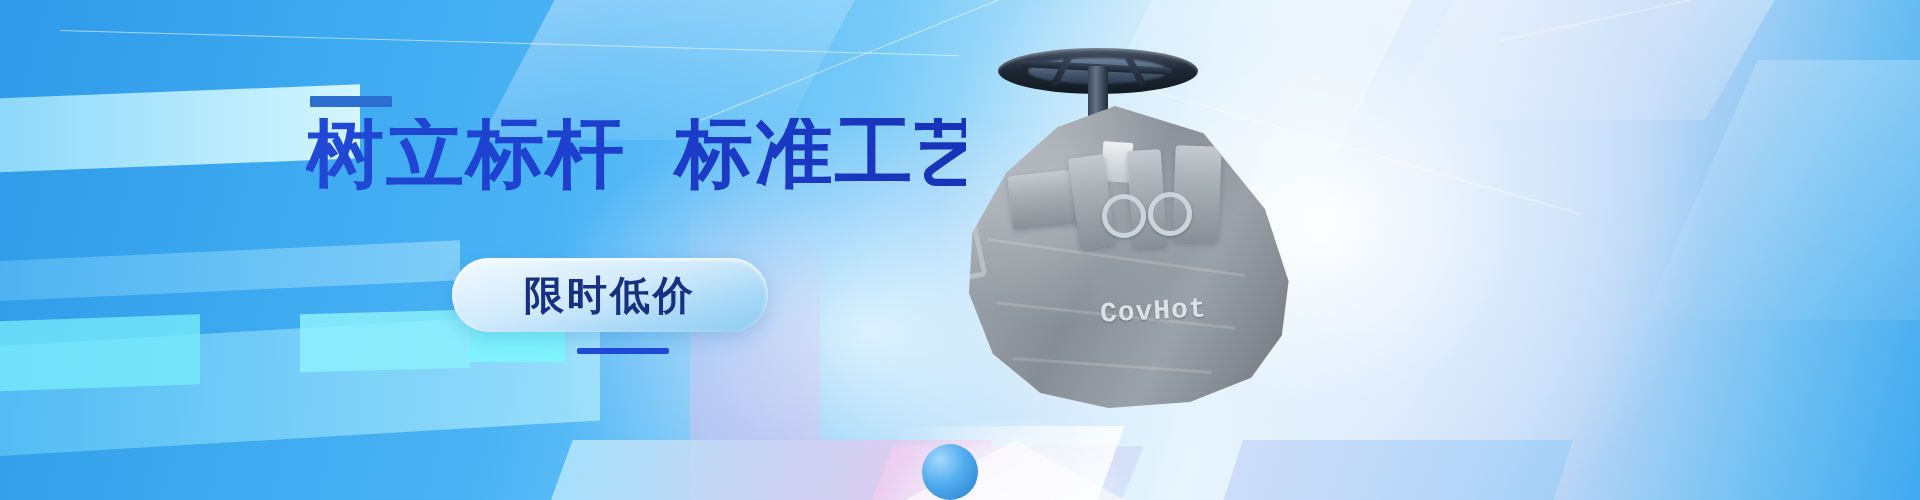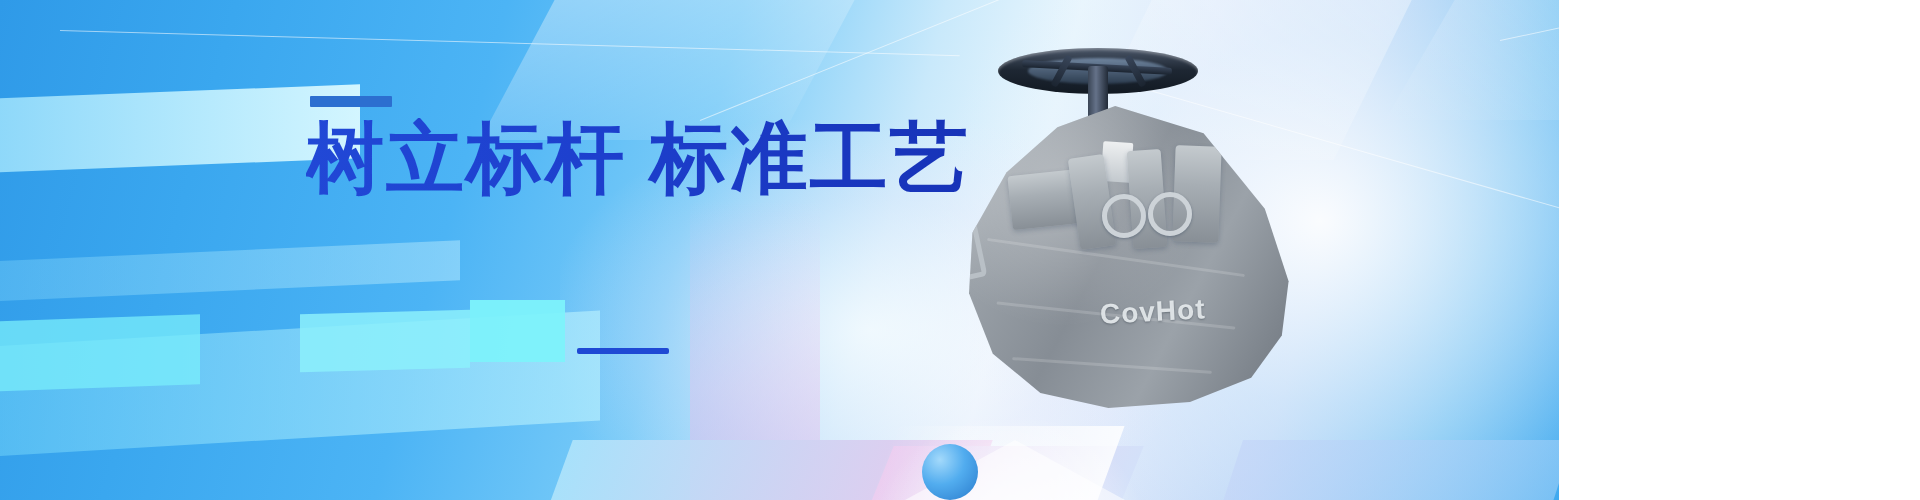--- a/index.html
+++ b/index.html
@@ -2,24 +2,24 @@
 <html><head>
 <meta charset="utf-8">
 <style>
   html, body {
     margin: 0;
     padding: 0;
     background: #ffffff;
   }
   .banner {
     position: relative;
-    width: 1559px;
+    width: 1920px;
     height: 500px;
     overflow: hidden;
-    font-family: Liberation Sans, sans-serif;
+    font-family: Liberation Mono, monospace;
     background: linear-gradient(105deg,
         #2f9ae8 0%,
         #3aa7ef 14%,
         #4cb4f5 30%,
         #79cbf8 44%,
         #c9e9fb 56%,
         #eaf6fd 64%,
         #dfe9fb 72%,
         #bcd6f6 82%,
         #6fc0f2 92%,
@@ -381,20 +381,23 @@
     <div class="sphere"></div>
   </div>
 
   <div class="content">
 
     <div class="accent-bar"></div>
 
     <div class="title">树立标杆 标准工艺</div>
 
 
+    <div class="cta">
+      <span class="cta-label">限时低价</span>
+    </div>
 
     <div class="underline"></div>
   </div>
 
   <div class="product">
     <div class="handwheel-rim"></div>
     <div class="handwheel-inner"></div>
     <div class="spoke" style="left:92px; top:50px; width:150px; height:7px; transform:rotate(3deg);"></div>
     <div class="spoke" style="left:128px; top:40px; width:7px; height:34px; transform:rotate(28deg);"></div>
     <div class="spoke" style="left:202px; top:40px; width:7px; height:34px; transform:rotate(-28deg);"></div>

